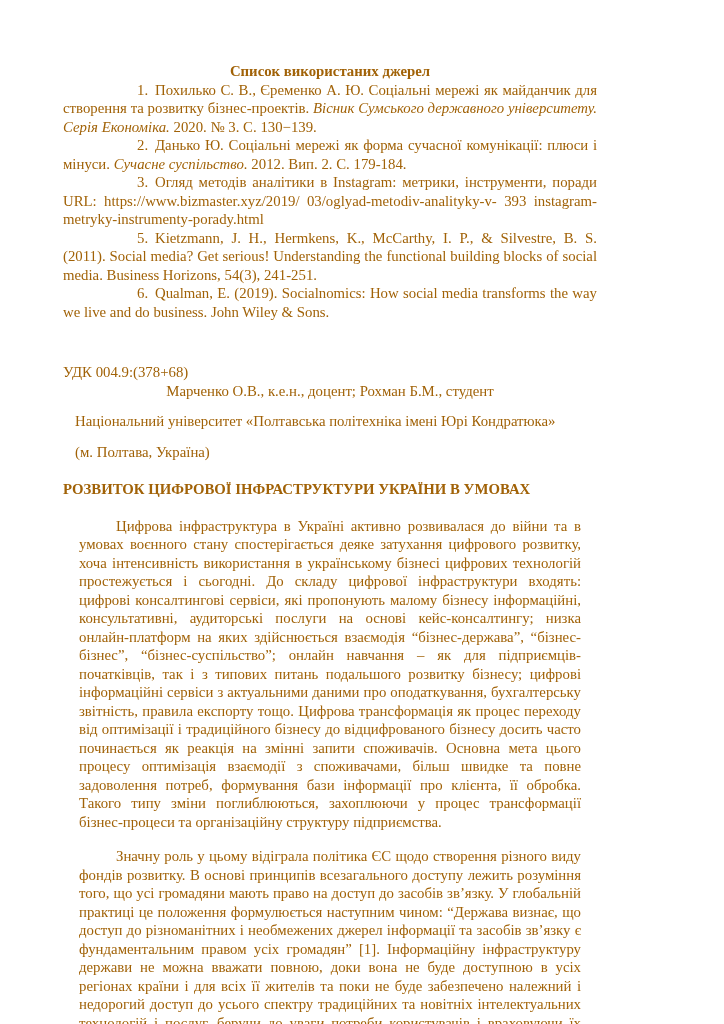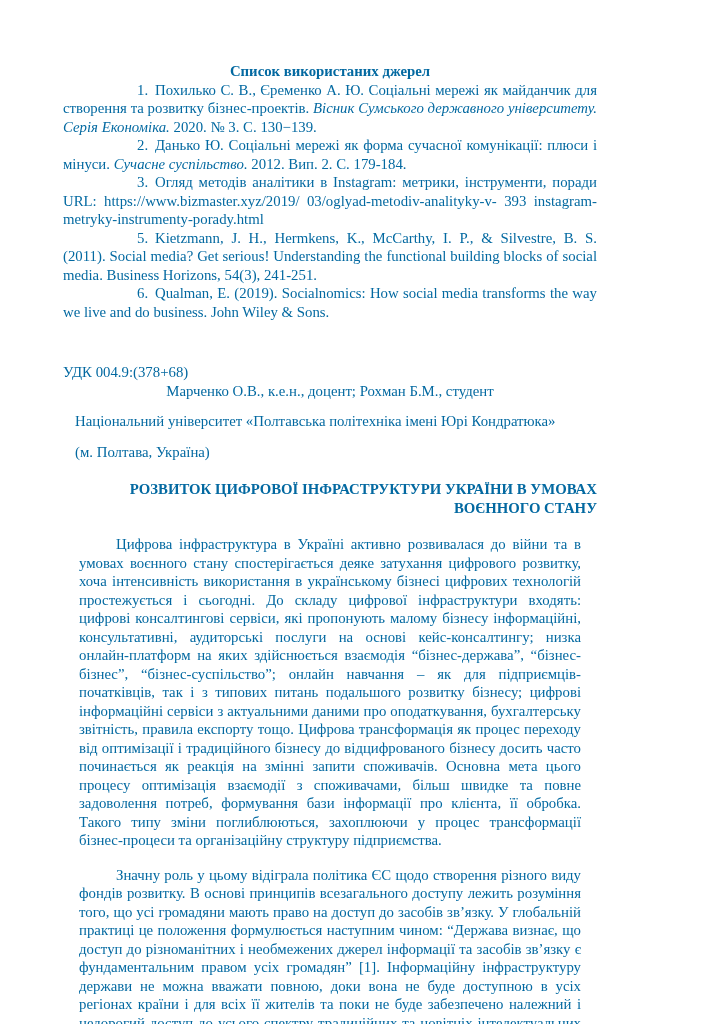--- a/index.html
+++ b/index.html
@@ -6,21 +6,21 @@
     margin: 0;
     padding: 0;
     background: #ffffff;
   }
   .page {
     position: relative;
     width: 660px;
     height: 1024px;
     box-sizing: border-box;
     background: #ffffff;
-    color: #0369a1;
+    color: #a16207;
     font-family: "Liberation Serif", "DejaVu Serif", serif;
     font-size: 14.8px;
     line-height: 18.5px;
     padding: 62px 63px 0 63px;
     overflow: hidden;
   }
   .refs-heading {
     font-weight: bold;
     text-align: center;
     margin: 0;
@@ -40,21 +40,21 @@
   }
   .authors {
     margin: 0;
     text-align: center;
   }
   .affiliation, .location {
     margin: 12px;
   }
   .article-title {
     margin: 19px 0 18px 0;
-    text-align: right;
+    text-align: left;
     font-weight: bold;
   }
   .para {
     margin: 16px;
     text-align: justify;
     text-indent: 37px;
   }
   .force-justify {
     text-align-last: justify;
   }
@@ -83,21 +83,20 @@
   <p class="udc">УДК 004.9:(378+68)</p>
 
   <p class="authors">Марченко О.В., к.е.н., доцент; Рохман Б.М., студент</p>
 
   <p class="affiliation">Національний університет «Полтавська політехніка імені Юрі Кондратюка»</p>
 
   <p class="location">(м. Полтава, Україна)</p>
 
   <div class="article-title">
     <div>РОЗВИТОК ЦИФРОВОЇ ІНФРАСТРУКТУРИ УКРАЇНИ В УМОВАХ</div>
-    <div>ВОЄННОГО СТАНУ</div>
   </div>
 
   <p class="para">Цифрова інфраструктура в Україні активно розвивалася до війни та в умовах воєнного стану спостерігається деяке затухання цифрового розвитку, хоча інтенсивність використання в українському бізнесі цифрових технологій простежується і сьогодні. До складу цифрової інфраструктури входять: цифрові консалтингові сервіси, які пропонують малому бізнесу інформаційні, консультативні, аудиторські послуги на основі кейс-консалтингу; низка онлайн-платформ на яких здійснюється взаємодія “бізнес-держава”, “бізнес-бізнес”, “бізнес-суспільство”; онлайн навчання – як для підприємців-початківців, так і з типових питань подальшого розвитку бізнесу; цифрові інформаційні сервіси з актуальними даними про оподаткування, бухгалтерську звітність, правила експорту тощо. Цифрова трансформація як процес переходу від оптимізації і традиційного бізнесу до відцифрованого бізнесу досить часто починається як реакція на змінні запити споживачів. Основна мета цього процесу оптимізація взаємодії з споживачами, більш швидке та повне задоволення потреб, формування бази інформації про клієнта, її обробка. Такого типу зміни поглиблюються, захоплюючи у процес трансформації бізнес-процеси та організаційну структуру підприємства.</p>
 
   <p class="para">Значну роль у цьому відіграла політика ЄС щодо створення різного виду фондів розвитку. В основі принципів всезагального доступу лежить розуміння того, що усі громадяни мають право на доступ до засобів зв’язку. У глобальній практиці це положення формулюється наступним чином: “Держава визнає, що доступ до різноманітних і необмежених джерел інформації та засобів зв’язку є фундаментальним правом усіх громадян” [1]. Інформаційну інфраструктуру держави не можна вважати повною, доки вона не буде доступною в усіх регіонах країни і для всіх її жителів та поки не буде забезпечено належний і недорогий доступ до усього спектру традиційних та новітніх інтелектуальних технологій і послуг, беручи до уваги потреби користувачів і враховуючи їх стать, вік, етнічні відмінності й особливі потреби.</p>
 
   <p class="para force-justify">Стрімкий розвиток цифрової економіки змінює світ. З одного боку, це серйозний</p>
 
   <p class="page-number">80</p>
 

